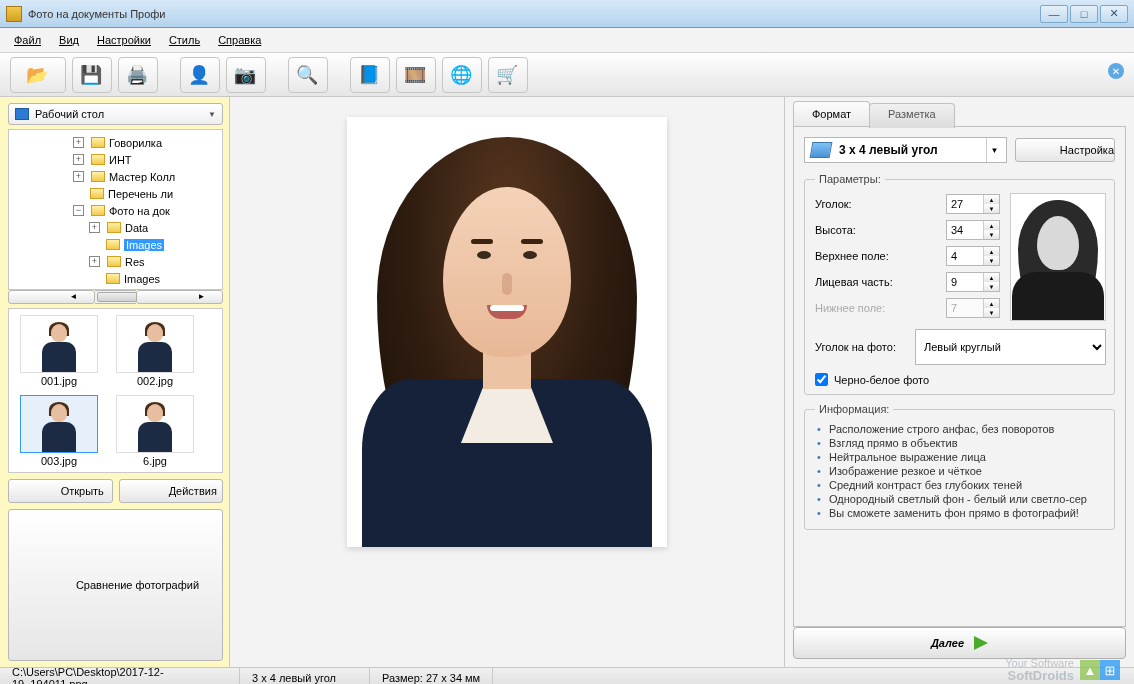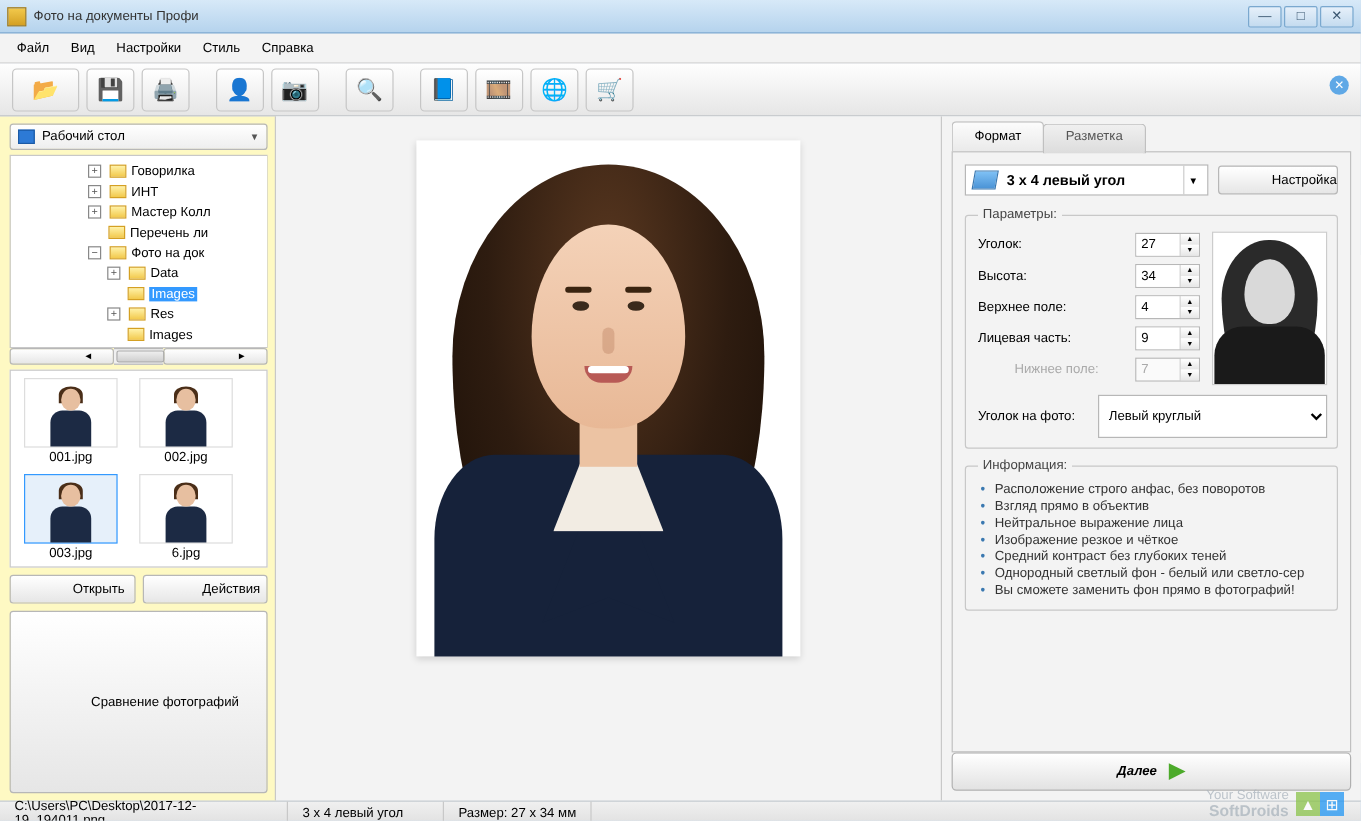--- a/index.html
+++ b/index.html
@@ -4,21 +4,21 @@
 <style>
 * { box-sizing: border-box; margin: 0; padding: 0; font-family: Tahoma, Arial, sans-serif; font-size: 11px; }
 body { background: #c9ddf0; width: 1134px; height: 684px; overflow: hidden; }
 
 .titlebar { height: 28px; background: linear-gradient(#d7e9f8,#b5d3ed); display: flex; align-items: center; padding: 0 6px; border-bottom: 1px solid #6a9cc9; }
 .titlebar .app-icon { width: 16px; height: 16px; background: linear-gradient(#f2c94c,#d4a023); border: 1px solid #a07817; margin-right: 6px; }
 .titlebar .title { color: #333; }
 .titlebar .win-controls { margin-left: auto; display: flex; gap: 2px; }
 .titlebar .win-controls div { width: 28px; height: 18px; background: linear-gradient(#e6f0fa,#c4dbef); border: 1px solid #7aa8cf; border-radius: 2px; display: flex; align-items: center; justify-content: center; color: #3a5670; cursor: pointer; }
 
-.menubar { height: 22px; background: #f3f3f3; border-bottom: 1px solid #d0d0d0; display: flex; align-items: center; padding: 12px 6px; gap: 2px; }
+.menubar { height: 22px; background: #f3f3f3; border-bottom: 1px solid #d0d0d0; display: flex; align-items: center; padding: 12px 6px; gap: 2px; text-decoration: underline; }
 .menubar .menu-item { padding: 2px 8px; cursor: pointer; }
 
 .toolbar { height: 44px; background: linear-gradient(#fefefe,#e6e6e6); border-bottom: 1px solid #c8c8c8; display: flex; align-items: center; padding: 4px 10px; gap: 6px; position: relative; }
 .toolbar .tb-btn { width: 40px; height: 36px; background: linear-gradient(#fff,#e8e8e8); border: 1px solid #c6c6c6; border-radius: 4px; display: flex; align-items: center; justify-content: center; cursor: pointer; }
 .toolbar .tb-btn.wide { width: 56px; }
 .toolbar .close-hint { position: absolute; right: 10px; top: 10px; width: 16px; height: 16px; border-radius: 50%; background: #5fa8e6; color: #fff; display:flex; align-items:center; justify-content:center; font-size: 10px; cursor: pointer; }
 
 .main { display: flex; height: calc(684px - 28px - 22px - 44px - 20px); background: #f3f3f3; }
 .left-panel { width: 230px; display: flex; flex-direction: column; border-right: 1px solid #c8c8c8; background: #fef9c3; padding: 6px 6px 6px 8px; }
 .combo { height: 22px; background: linear-gradient(#fff,#eee); border: 1px solid #b7b7b7; border-radius: 3px; display:flex; align-items:center; padding:0 6px; margin-bottom:4px; position:relative; }
@@ -76,21 +76,21 @@
 .format-select .fs-icon { width:20px; height:16px; background:linear-gradient(#7fc1f5,#4a93d6); border:1px solid #3a78b0; margin-right:8px; transform:skewX(-10deg); }
 .format-select b { font-size:12px; }
 .format-select .caret { position:absolute; right:4px; width:16px; height:100%; border-left:1px solid #ccc; display:flex; align-items:center; justify-content:center; font-size:8px; }
 
 fieldset { border:1px solid #c8c8c8; border-radius:3px; padding:8px 8px 8px 10px; margin-bottom:8px; }
 legend { padding:0 4px; color:#444; }
 .param-grid { display:flex; gap:10px; }
 .param-fields { flex:1; }
 .param-row { display:flex; align-items:center; margin-bottom:4px; height:22px; }
 .param-row label { flex:1; }
-.param-row .disabled { color:#aaa;text-align:center; }
+.param-row .disabled { color:#aaa; }
 .spin { width:54px; height:20px; display:flex; border:1px solid #b7b7b7; background:#fff; }
 .spin input { width:36px; border:none; padding:0 4px; font-size:11px; text-align:left; outline:none; }
 .spin .arrows { width:16px; display:flex; flex-direction:column; border-left:1px solid #ccc; }
 .spin .arrows div { flex:1; font-size:6px; display:flex; align-items:center; justify-content:center; background:linear-gradient(#fff,#e6e6e6); cursor:pointer; }
 
 .preview { width:96px; height:128px; background:#fff; border:1px solid #ccc; position:relative; overflow:hidden; }
 .pv-hair { position:absolute; top:6px; left:50%; transform:translateX(-50%); width:80px; height:118px; background:#2a2a2a; border-radius:40px 40px 28px 28px / 50px 50px 70px 70px; filter:grayscale(1); }
 .pv-face { position:absolute; top:22px; left:50%; transform:translateX(-50%); width:42px; height:54px; background:#d9d9d9; border-radius:50% 50% 46% 46% / 55% 55% 45% 45%; }
 .pv-body { position:absolute; bottom:0; left:50%; transform:translateX(-50%); width:92px; height:48px; background:#1a1a1a; border-radius:24px 24px 0 0; }
 
@@ -381,20 +381,24 @@
               <div class="pv-body"></div>
               <div class="pv-face"></div>
           </div>
         </div>
         <div class="corner-row">
           <label>Уголок на фото:</label>
           <select>
             <option>Левый круглый</option>
           </select>
         </div>
+        <div class="chk-row">
+          <input type="checkbox" checked="" style="">
+          <span>Черно-белое фото</span>
+        </div>
       </fieldset>
 
       <fieldset>
         <legend>Информация:</legend>
         <ul class="info-list" id="info-list">
             <li>Расположение строго анфас, без поворотов</li>
             <li>Взгляд прямо в объектив</li>
             <li>Нейтральное выражение лица</li>
             <li>Изображение резкое и чёткое</li>
             <li>Средний контраст без глубоких теней</li>

